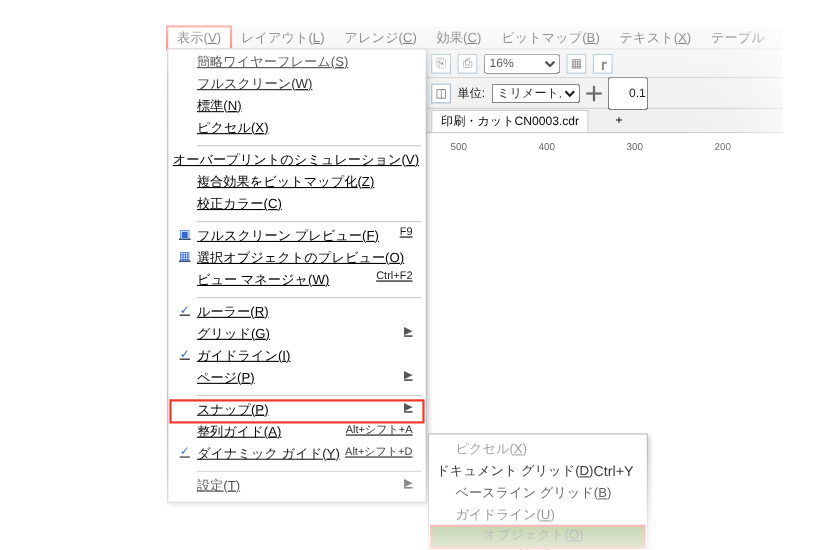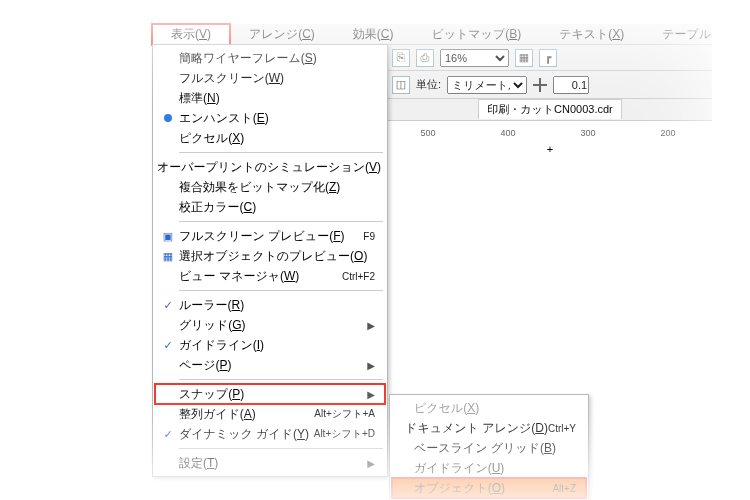--- a/index.html
+++ b/index.html
@@ -28,21 +28,21 @@
 
   
   .menubar {
     display: flex;
     align-items: center;
     height: 20px;
     background: #f0f0f0;
     font-size: 12px;
   }
   .menubar .m {
-    padding: 2px 19px;
+    padding: 2px 9px;
     white-space: nowrap;
     text-align: center;
   }
   .menubar .m u { text-decoration: underline; }
   .menubar .m.active {
     outline: 2px solid #f33327;
     outline-offset: -1px;
     background: #fff;
   }
 
@@ -78,55 +78,54 @@
     gap: 6px;
     height: 28px;
     padding: 2px 4px;
     background: #f0f0f0;
     border-top: 1px solid #ccc;
     font-size: 11px;
   }
   .opts select { font-size: 11px; height: 18px; }
   .opts input[type=text] {
     width: 36px;
-    height: 18px;
+    height: 30px;
     font-size: 11px;
     text-align: right;
   }
 
   .tabbar {
     display: flex;
     align-items: center;
     height: 22px;
     background: #f0f0f0;
     border-top: 1px solid #ccc;
     gap: 24px;
     padding: 0 4px;
     font-size: 11px;
-    flex-direction: column;
   }
   .tab {
     background: #fff;
     border: 1px solid #ccc;
     border-bottom: none;
     padding: 2px 8px 2px 8px;
     display: inline-flex;
     align-items: center;
     gap: 6px;
   }
 
   .ruler {
     display: flex;
     height: 18px;
     background: #fff;
     border-top: 1px solid #ccc;
     font-size: 9px;
     color: #666;
     align-items: flex-end;
-    padding-left: 20px;
+    padding-left: 9px;
     gap: 40px;
   }
   .ruler span {
     width: 40px;
     display: inline-block;
     text-align: center;
     position: relative;
   }
 
   
@@ -136,24 +135,24 @@
     left: 0;
     width: 236px;
     background: #fff;
     border: 1px solid #b6b6b6;
     box-shadow: 2px 2px 4px rgba(0,0,0,0.2);
     padding: 3px 2px;
     z-index: 10;
   }
   .menu .item {
     display: flex;
-    align-items: center;
     height: 20px;
     padding: 0 10px 0 2px;
     position: relative;
+    text-decoration: underline;
   }
   .menu .item .ic {
     width: 22px;
     text-align: center;
     color: #3168cc;
     font-size: 11px;
   }
   .menu .item .lab {
     flex: 1;
     white-space: nowrap;
@@ -194,25 +193,26 @@
   .submenu .item {
     display: flex;
     align-items: center;
     height: 20px;
     padding: 0 10px 0 2px;
   }
   .submenu .item .ic { width: 20px; }
   .submenu .item.disabled { color: #9a9a9a; }
   .submenu .item .lab { flex: 1; white-space: nowrap; }
   .submenu .item .lab u { text-decoration: underline; }
-  .submenu .item .sc { font-size: 10px; }
+  .submenu .item .sc { font-size: 13px; }
   .submenu .item.hl {
-    background: #f97316;
+    background: #4d7c0f;
     outline: 2px solid #f33327;
     outline-offset: -1px;
+    flex-direction: column;
   }
 
   select.unit { width: 80px; }
   .bullet-dot {
     width: 8px; height: 8px; border-radius: 50%;
     background: #2a7de0;
     display: inline-block;
   }
   .check-mark { color: #2a7de0; font-size: 12px; }
   .cross-icon {
@@ -232,20 +232,23 @@
 </head>
 <body>
 
 <div class="stage">
 
   <div class="menubar">
     <div class="m active">
       <span>表示</span>(<u>V</u>)
     </div>
     <div class="m">
+      <span>レイアウト</span>(<u>L</u>)
+    </div>
+    <div class="m">
       <span>アレンジ</span>(<u>C</u>)
     </div>
     <div class="m">
       <span>効果</span>(<u>C</u>)
     </div>
     <div class="m">
       <span>ビットマップ</span>(<u>B</u>)
     </div>
     <div class="m">
       <span>テキスト</span>(<u>X</u>)
@@ -260,24 +263,20 @@
       <span class="ic"></span>
       <span class="lab"><span>簡略ワイヤーフレーム</span>(<u>S</u>)</span>
     </div>
     <div class="item">
       <span class="ic"></span>
       <span class="lab"><span>フルスクリーン</span>(<u>W</u>)</span>
     </div>
     <div class="item">
       <span class="ic"></span>
       <span class="lab"><span>標準</span>(<u>N</u>)</span>
-    </div>
-    <div class="item">
-      <span class="ic"><span class="bullet-dot"></span></span>
-      <span class="lab"><span>エンハンスト</span>(<u>E</u>)</span>
     </div>
     <div class="item">
       <span class="ic"></span>
       <span class="lab"><span>ピクセル</span>(<u>X</u>)</span>
     </div>
     <div class="sep"></div>
     <div class="item">
       <span class="ic"></span>
       <span class="lab"><span>オーバープリントのシミュレーション</span>(<u>V</u>)</span>
     </div>
@@ -347,21 +346,21 @@
     </div>
   </div>
 
   <div class="submenu">
     <div class="item disabled">
       <span class="ic"></span>
       <span class="lab"><span>ピクセル</span>(<u>X</u>)</span>
     </div>
     <div class="item">
       <span class="ic"></span>
-      <span class="lab"><span>ドキュメント アレンジ</span>(<u>D</u>)</span>
+      <span class="lab"><span>ドキュメント グリッド</span>(<u>D</u>)</span>
       <span class="sc">Ctrl+Y</span>
     </div>
     <div class="item">
       <span class="ic"></span>
       <span class="lab"><span>ベースライン グリッド</span>(<u>B</u>)</span>
     </div>
     <div class="item">
       <span class="ic"></span>
       <span class="lab"><span>ガイドライン</span>(<u>U</u>)</span>
     </div>

